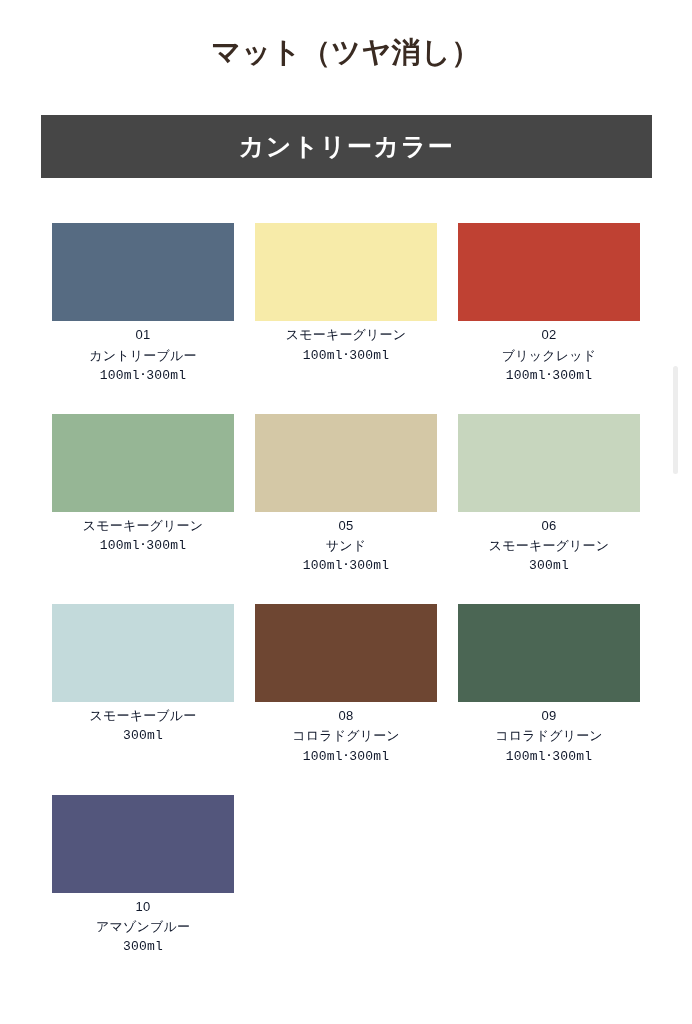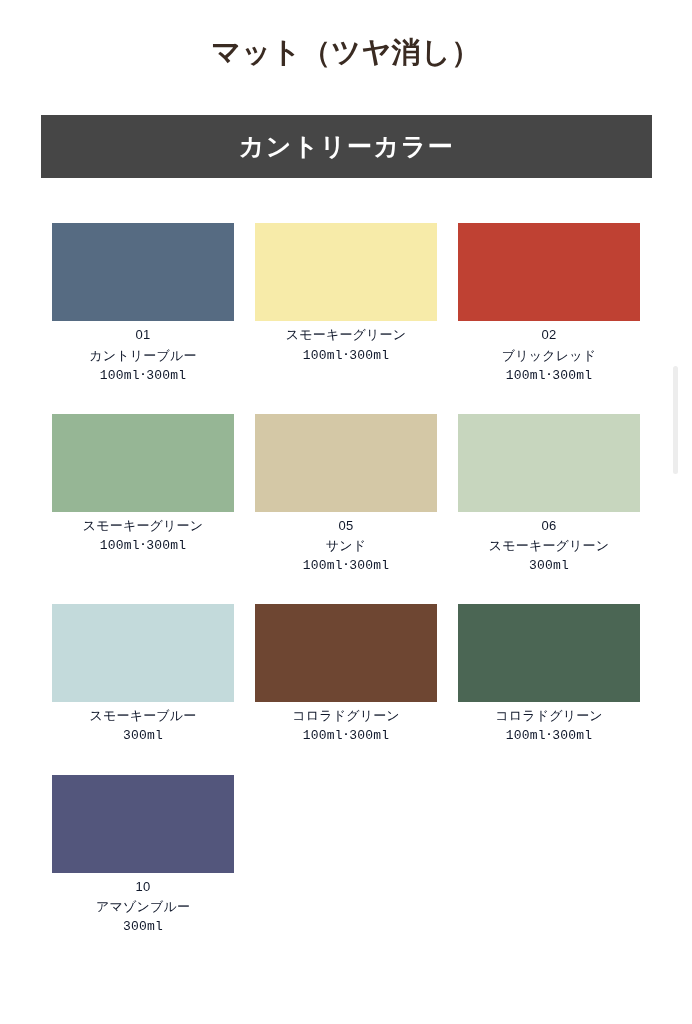--- a/index.html
+++ b/index.html
@@ -177,27 +177,29 @@
       <div class="swatch-cell">
         <div class="swatch-chip" style="background: rgb(195, 218, 219);"></div>
         <div class="swatch-caption">
           <span class="swatch-name">スモーキーブルー</span>
           <span class="swatch-volume">300ml</span>
         </div>
       </div>
       <div class="swatch-cell">
         <div class="swatch-chip" style="background: rgb(110, 70, 50);"></div>
         <div class="swatch-caption">
+          <span class="swatch-code">08</span>
           <span class="swatch-name">コロラドグリーン</span>
           <span class="swatch-volume">100ml･300ml</span>
         </div>
       </div>
       <div class="swatch-cell">
         <div class="swatch-chip" style="background: rgb(75, 102, 84);"></div>
         <div class="swatch-caption">
+          <span class="swatch-code">09</span>
           <span class="swatch-name">コロラドグリーン</span>
           <span class="swatch-volume">100ml･300ml</span>
         </div>
       </div>
       <div class="swatch-cell">
         <div class="swatch-chip" style="background: rgb(83, 86, 124);"></div>
         <div class="swatch-caption">
           <span class="swatch-code">10</span>
           <span class="swatch-name">アマゾンブルー</span>
           <span class="swatch-volume">300ml</span>

